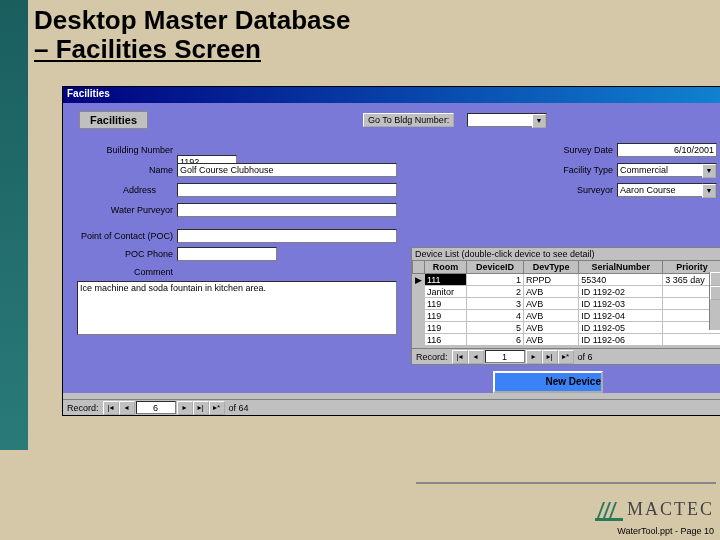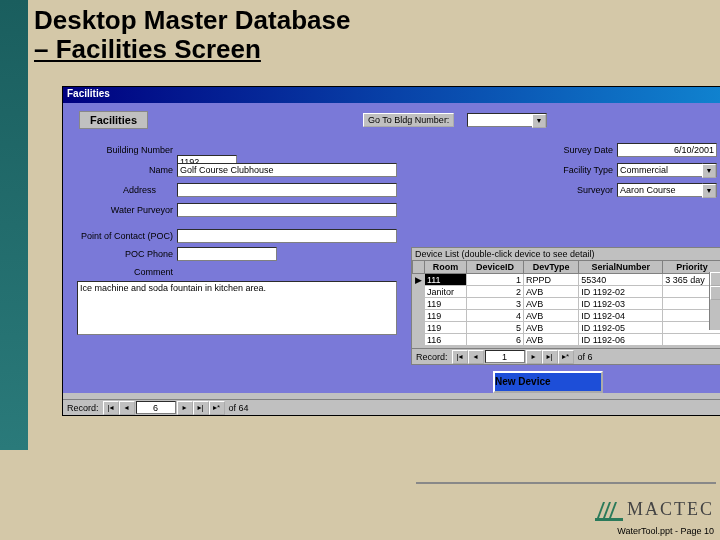--- a/index.html
+++ b/index.html
@@ -20,21 +20,21 @@
   .device-frame { position: absolute; left: 348px; top: 144px; width: 312px; height: 118px; border: 1px solid #808080; background: #c0c0c0; }
   .device-caption { font-size: 9px; padding: 1px 3px; background: #c0c0c0; }
   .grid { background: #fff; font-size: 9px; border-collapse: collapse; width: 100%; }
   .grid th { background: #c0c0c0; border: 1px solid #808080; font-weight: bold; padding: 1px 2px; font-size: 9px; }
   .grid td { border: 1px solid #c0c0c0; padding: 0 2px; height: 12px; }
   .grid tr td:first-child { background: #c0c0c0; width: 10px; text-align: center; }
   .row-sel { background: #000 !important; color: #fff; }
   .navbar { position: absolute; background: #c0c0c0; height: 16px; font-size: 9px; display: flex; align-items: center; border-top: 1px solid #808080; }
   .navbtn { width: 16px; height: 14px; background: #c0c0c0; border: 1px outset #fff; font-size: 8px; text-align: center; line-height: 12px; cursor: pointer; margin: 0; }
   .navtxt { background: #fff; border: 1px inset #808080; width: 40px; height: 13px; text-align: center; line-height: 12px; margin: 0 1px; }
-  .btn { position: absolute; background: #1d4ed8; border: 2px outset #fff; font-size: 10px; font-weight: bold; text-align: left; height: 22px; line-height: 18px; cursor: pointer; }
+  .btn { position: absolute; background: #3b82f6; border: 2px outset #fff; font-size: 10px; font-weight: bold; text-align: right; height: 22px; line-height: 18px; cursor: pointer; }
   .scrollbar-v { position: absolute; right: 0; top: 12px; bottom: 16px; width: 13px; background: #c0c0c0; border-left: 1px solid #808080; }
   .scrollbar-v::before, .scrollbar-v::after { content: ""; display: block; height: 12px; background: #c0c0c0; border: 1px outset #fff; }
   .lbl-goto { position: absolute; background: #c0c0c0; border: 1px outset #fff; padding: 1px 4px; font-size: 9px; }
   .hr { position: absolute; right: 4px; bottom: 56px; width: 300px; height: 2px; background: #888; }
   .logo-area { position: absolute; right: 6px; bottom: 18px; display: flex; align-items: center; gap: 2px; }
   .logo-icon { width: 30px; height: 26px; }
   .logo-icon svg { width: 100%; height: 100%; }
   .logo-text { font-family: "Times New Roman", serif; font-size: 18px; letter-spacing: 2px; color: #444; font-weight: 500; }
   .footer-text { position: absolute; right: 6px; bottom: 4px; font-size: 9px; color: #000; }
   .outer-nav { position: absolute; left: 0; bottom: 0; right: 0; }

